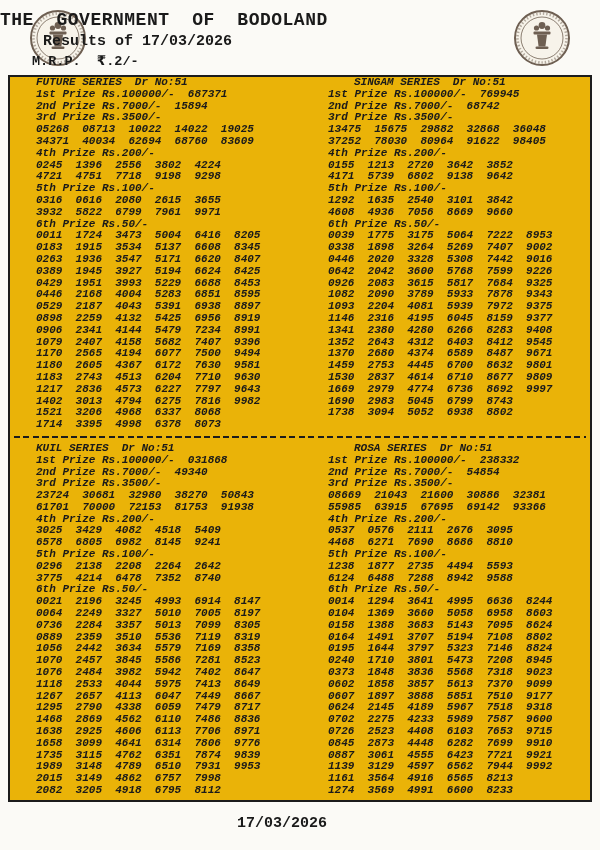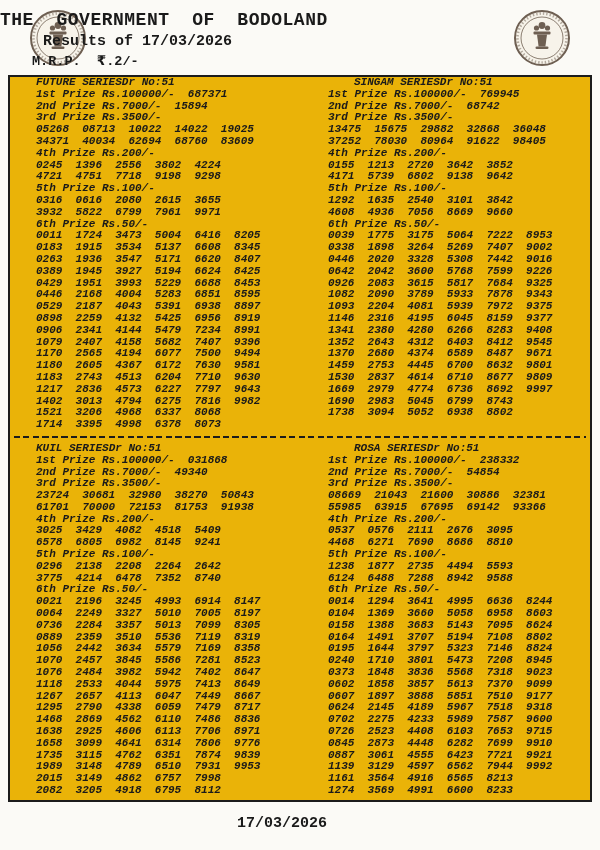--- a/index.html
+++ b/index.html
@@ -32,21 +32,21 @@
     border:2px solid #1c1c1c;background:#eab308;
     box-sizing:content-box;font-style:italic;
   }
   .section{display:grid;grid-template-columns:292px 288px;}
   .col{padding-left:26px;box-sizing:border-box;}
   .line{
     font-weight:bold;font-size:11px;line-height:11.8px;height:11.8px;
     white-space:pre;letter-spacing:0;
   }
   .series-title{display:flex;}
-  .series-title .dr{}
+  .series-title .dr{margin-left:13px;}
   .col-right .series-title{padding-left:26px;}
   .dashed-separator{
     height:12px;margin:0 4px;
     background:repeating-linear-gradient(to right,#1c1c1c 0 6px,transparent 6px 9.5px);
     background-size:100% 2px;background-position:center;background-repeat:no-repeat;
   }
   .footer-date{
     position:absolute;left:0;top:815px;width:564px;text-align:center;
     font-weight:bold;font-size:15px;
   }

